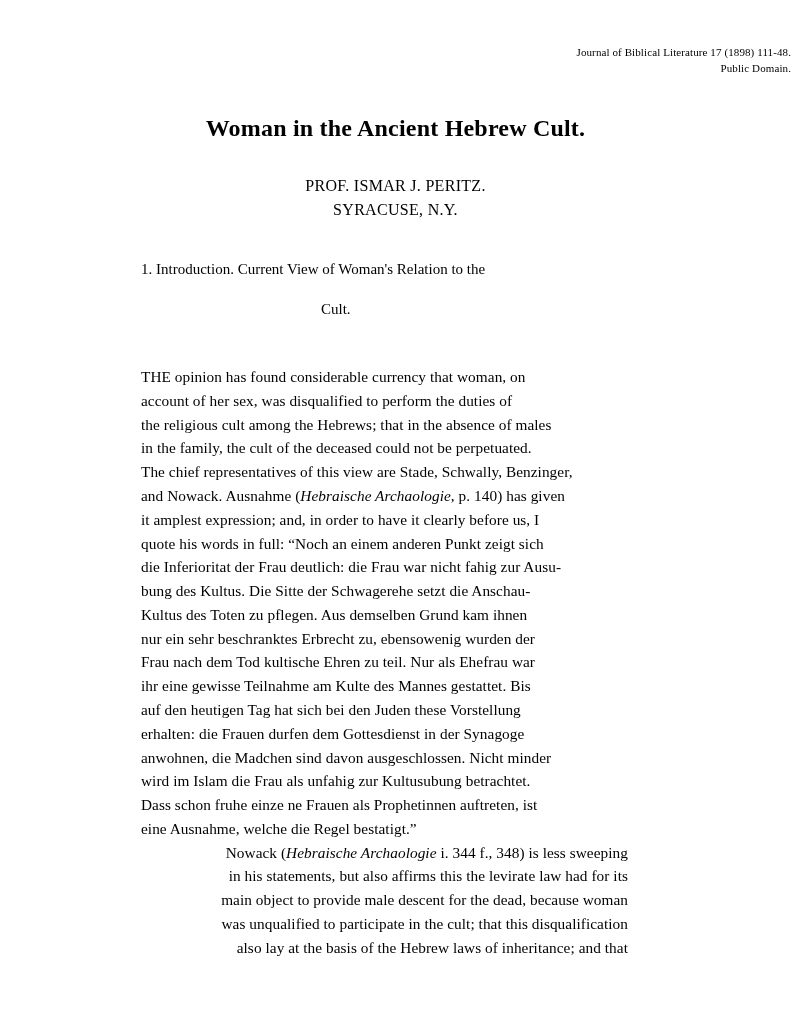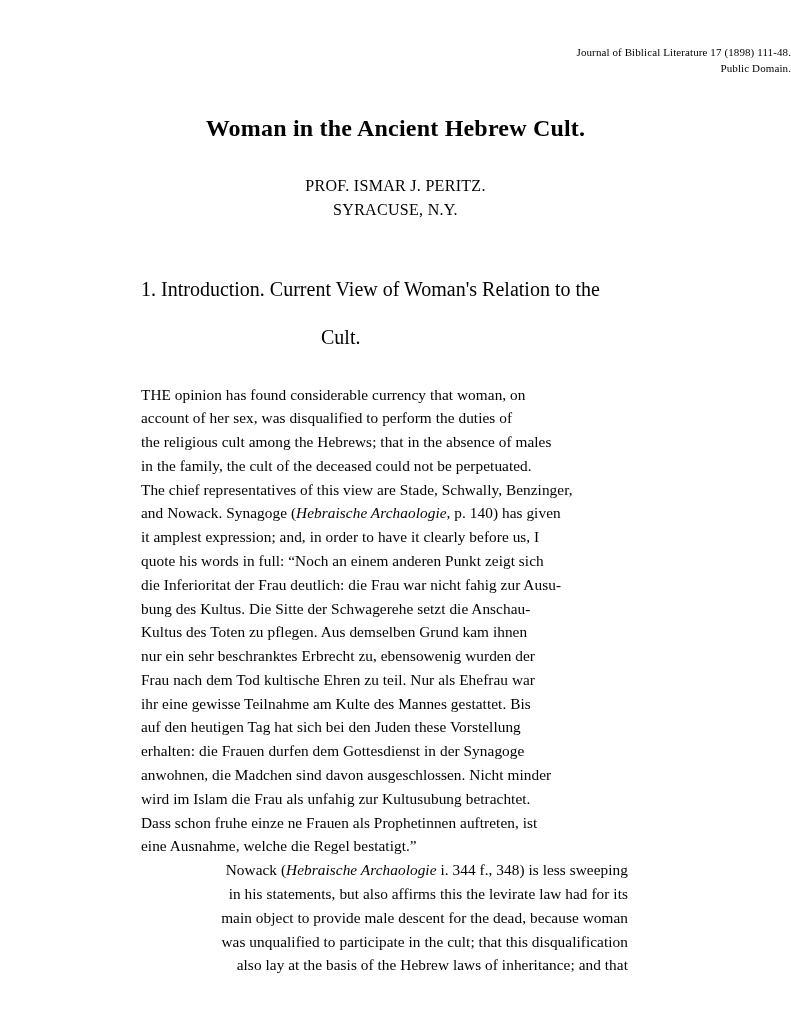--- a/index.html
+++ b/index.html
@@ -41,32 +41,32 @@
     text-align: center;
     font-size: 16px;
     line-height: 1.5;
     margin-top: 32px;
     letter-spacing: 0.3px;
   }
   .author-line {
     display: block;
   }
   .section-head {
-    margin-top: 52px;
+    margin-top: 36px;
     padding-left: 141px;
-    font-size: 20px;
+    font-size: 15px;
     line-height: 1.55;
   }
   .section-head .sec-l2 {
     display: block;
     padding-left: 180px;
     margin-top: 17px;
   }
   .body-text {
-    margin-top: 30px;
+    margin-top: 44px;
     padding: 0 163px 0 141px;
     font-size: 15.3px;
     line-height: 1.555;
     text-align: left;
     letter-spacing: 0.06px;
   }
   .body-text p {
     margin: 0;
   }
   .body-text p.indent {
@@ -103,21 +103,21 @@
     <span class="sec-l2">Cult.</span>
   </div>
 
   <div class="body-text">
     <p>
       <span class="ln">THE opinion has found considerable currency that woman, on</span>
       <span class="ln">account of her sex, was disqualified to perform the duties of</span>
       <span class="ln">the religious cult among the Hebrews; that in the absence of males</span>
       <span class="ln">in the family, the cult of the deceased could not be perpetuated.</span>
       <span class="ln">The chief representatives of this view are Stade, Schwally, Benzinger,</span>
-      <span class="ln"><span>and Nowack. Synagoge (</span><i>Hebraische Archaologie</i><span>, p. 140) has given</span></span>
+      <span class="ln"><span>and Nowack. Ausnahme (</span><i>Hebraische Archaologie</i><span>, p. 140) has given</span></span>
       <span class="ln">it amplest expression; and, in order to have it clearly before us, I</span>
       <span class="ln">quote his words in full: “Noch an einem anderen Punkt zeigt sich</span>
       <span class="ln">die Inferioritat der Frau deutlich: die Frau war nicht fahig zur Ausu-</span>
       <span class="ln">bung des Kultus. Die Sitte der Schwagerehe setzt die Anschau-</span>
       <span class="ln">Kultus des Toten zu pflegen. Aus demselben Grund kam ihnen</span>
       <span class="ln">nur ein sehr beschranktes Erbrecht zu, ebensowenig wurden der</span>
       <span class="ln">Frau nach dem Tod kultische Ehren zu teil. Nur als Ehefrau war</span>
       <span class="ln">ihr eine gewisse Teilnahme am Kulte des Mannes gestattet. Bis</span>
       <span class="ln">auf den heutigen Tag hat sich bei den Juden these Vorstellung</span>
       <span class="ln">erhalten: die Frauen durfen dem Gottesdienst in der Synagoge</span>

